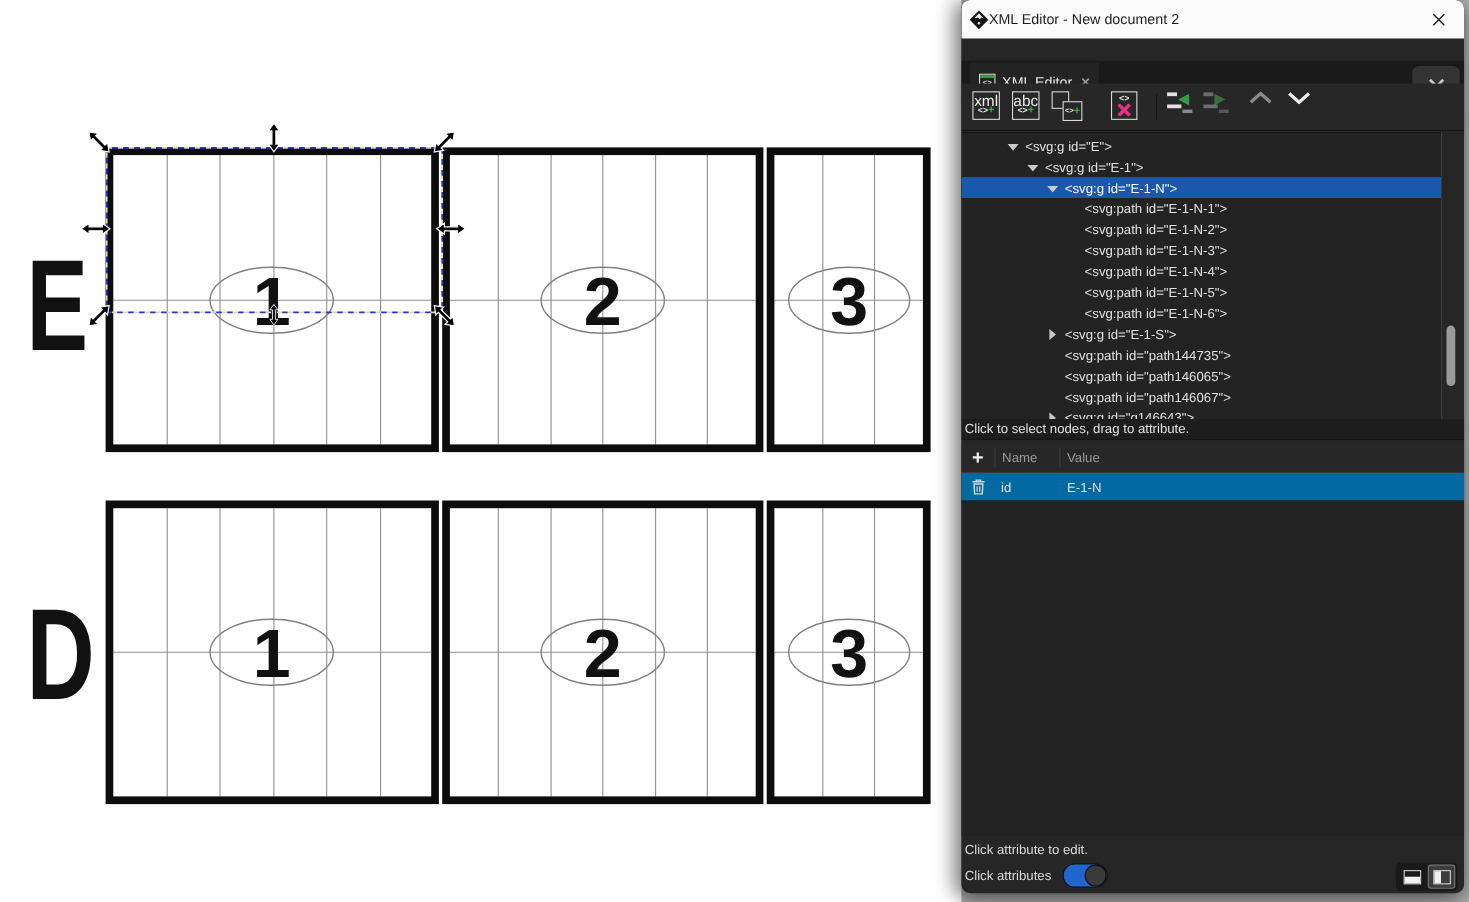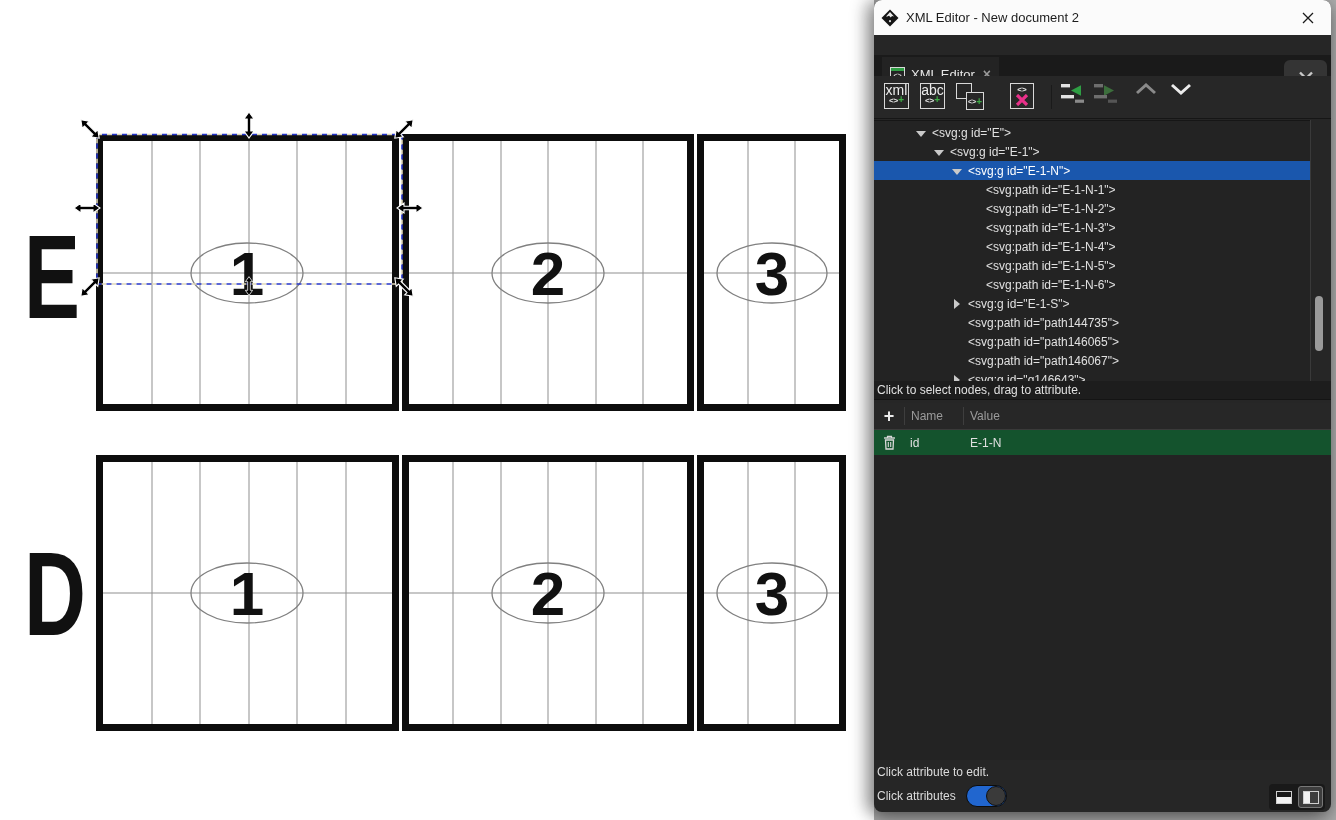--- a/index.html
+++ b/index.html
@@ -14,21 +14,21 @@
   .backdrop { position:absolute; left:874px; top:0; width:462px; height:820px; background:#acacac; }
 
   
   .panel { position:absolute; left:874px; top:0; width:457px; height:812px;
            background:#262626; border-radius:8px; overflow:hidden;
            box-shadow:-9px 0 16px rgba(0,0,0,.28), 0 6px 18px rgba(0,0,0,.4);
            color:#e2e2e2; font-size:12px; }
 
   .titlebar { position:absolute; left:0; top:0; right:0; height:35px; background:#fbfbfb;
               display:flex; align-items:center; padding:0 12px 0 7px; color:#1c1c1c; }
-  .titlebar .title { font-size:13px; margin-left:7px; }
+  .titlebar .title { font-size:13px; }
   .win-close { margin-left:auto; width:22px; height:22px; display:flex; align-items:center;
                justify-content:center; cursor:default; }
 
   .tabrow { position:absolute; left:0; top:35px; right:0; height:40px; background:#1a1a1a;
             border-bottom:1px solid #141414;margin-top:20px; }
   .tab { position:absolute; left:8px; top:2px; height:38px; padding:0 8px; background:#232323;
          display:flex; align-items:center; gap:6px; border-bottom:4px solid #1b5fc2; }
   .tab-icon { width:15px; height:15px; border:1px solid #d8d8d8; display:flex; flex-direction:column;
               align-items:center; flex:none; }
   .tab-icon .bar { width:100%; height:3px; background:#2f9e44; }
@@ -79,21 +79,21 @@
   .statusbar b, .footer-hint b { font-weight:normal; }
 
   
   .attr-header { position:absolute; left:0; top:403px; right:0; height:27px; background:#272727;
                  border-bottom:1px solid #3a3a3a; display:flex; align-items:center; color:#9b9b9b; }
   .attr-add { width:30px; text-align:center; color:#ececec; font-size:18px; font-weight:bold;
               line-height:20px; }
   .col-sep { width:1px; height:18px; background:#3e3e3e; }
   .attr-name-h { width:58px; padding-left:6px; }
   .attr-value-h { padding-left:6px; }
-  .attr-row { position:absolute; left:0; top:430px; right:0; height:25px; background:#14532d;
+  .attr-row { position:absolute; left:0; top:430px; right:0; height:25px; background:#0369a1;
               display:flex; align-items:center; color:#e0e0e0; }
   .attr-trash { width:30px; display:flex; justify-content:center; }
   .attr-name { width:59px; padding-left:6px; }
   .attr-value { padding-left:7px; }
   .value-area { position:absolute; left:0; top:455px; right:0; height:305px; background:#232323; }
 
   
   .footer-hint { position:absolute; left:3px; top:765px; color:#dcdcdc; }
   .show-row { position:absolute; left:3px; top:784px; height:24px; display:flex; align-items:center;
               gap:10px; color:#dcdcdc; }

